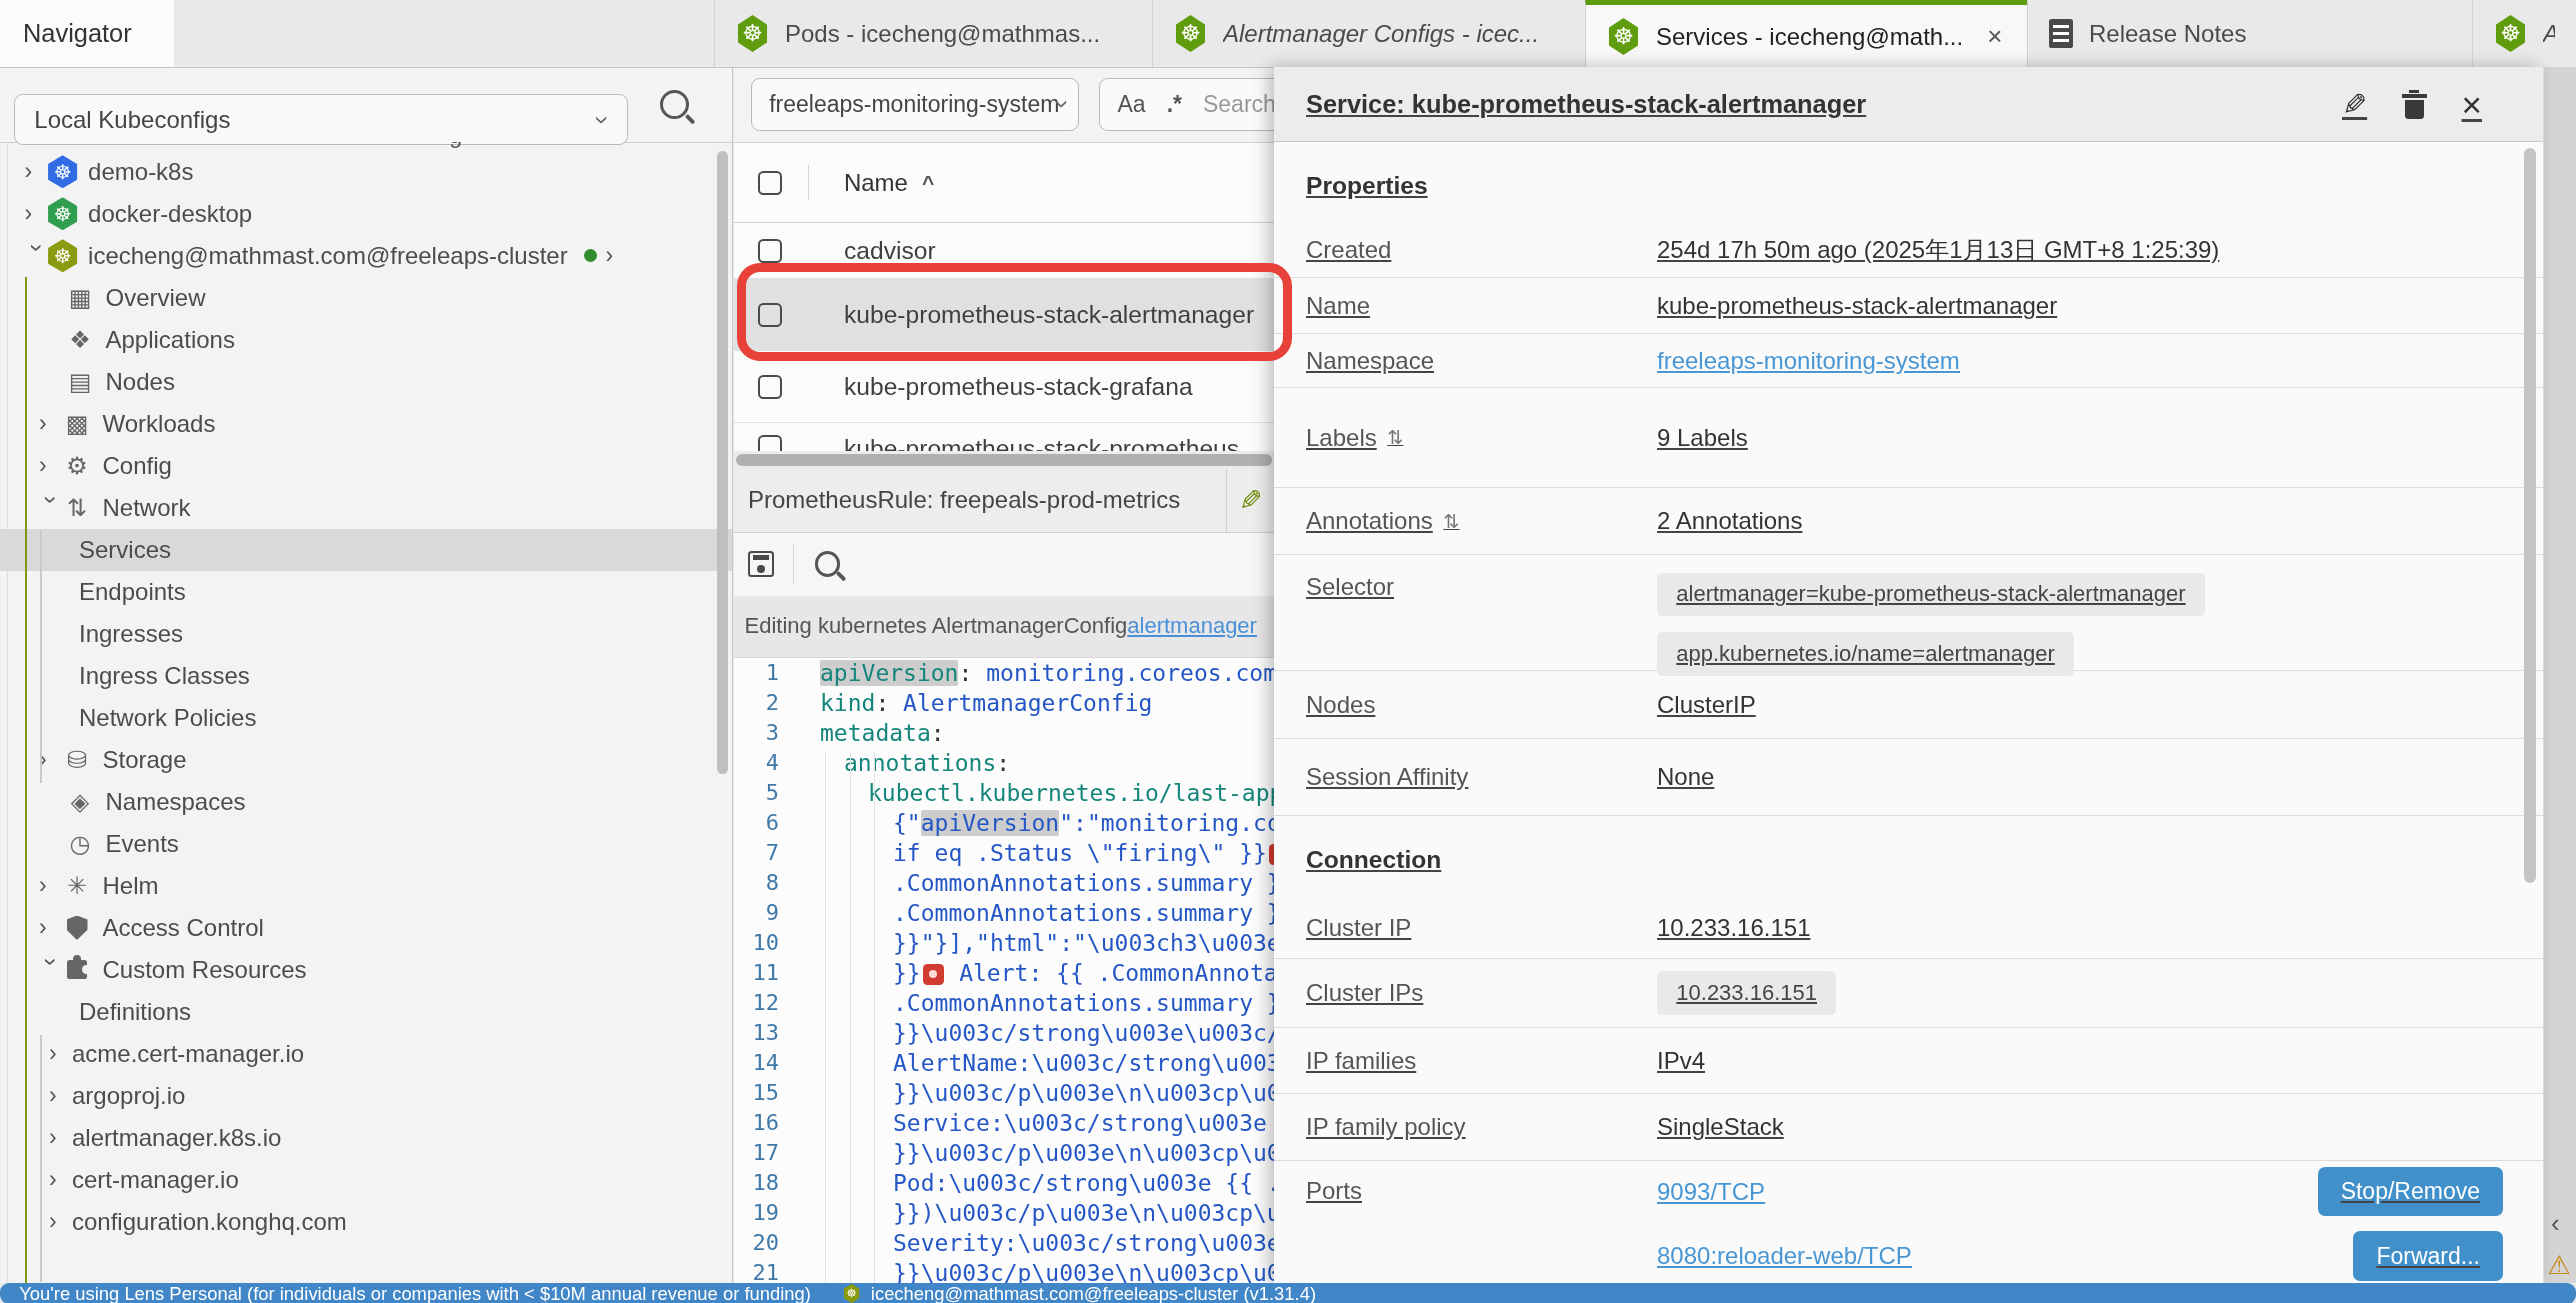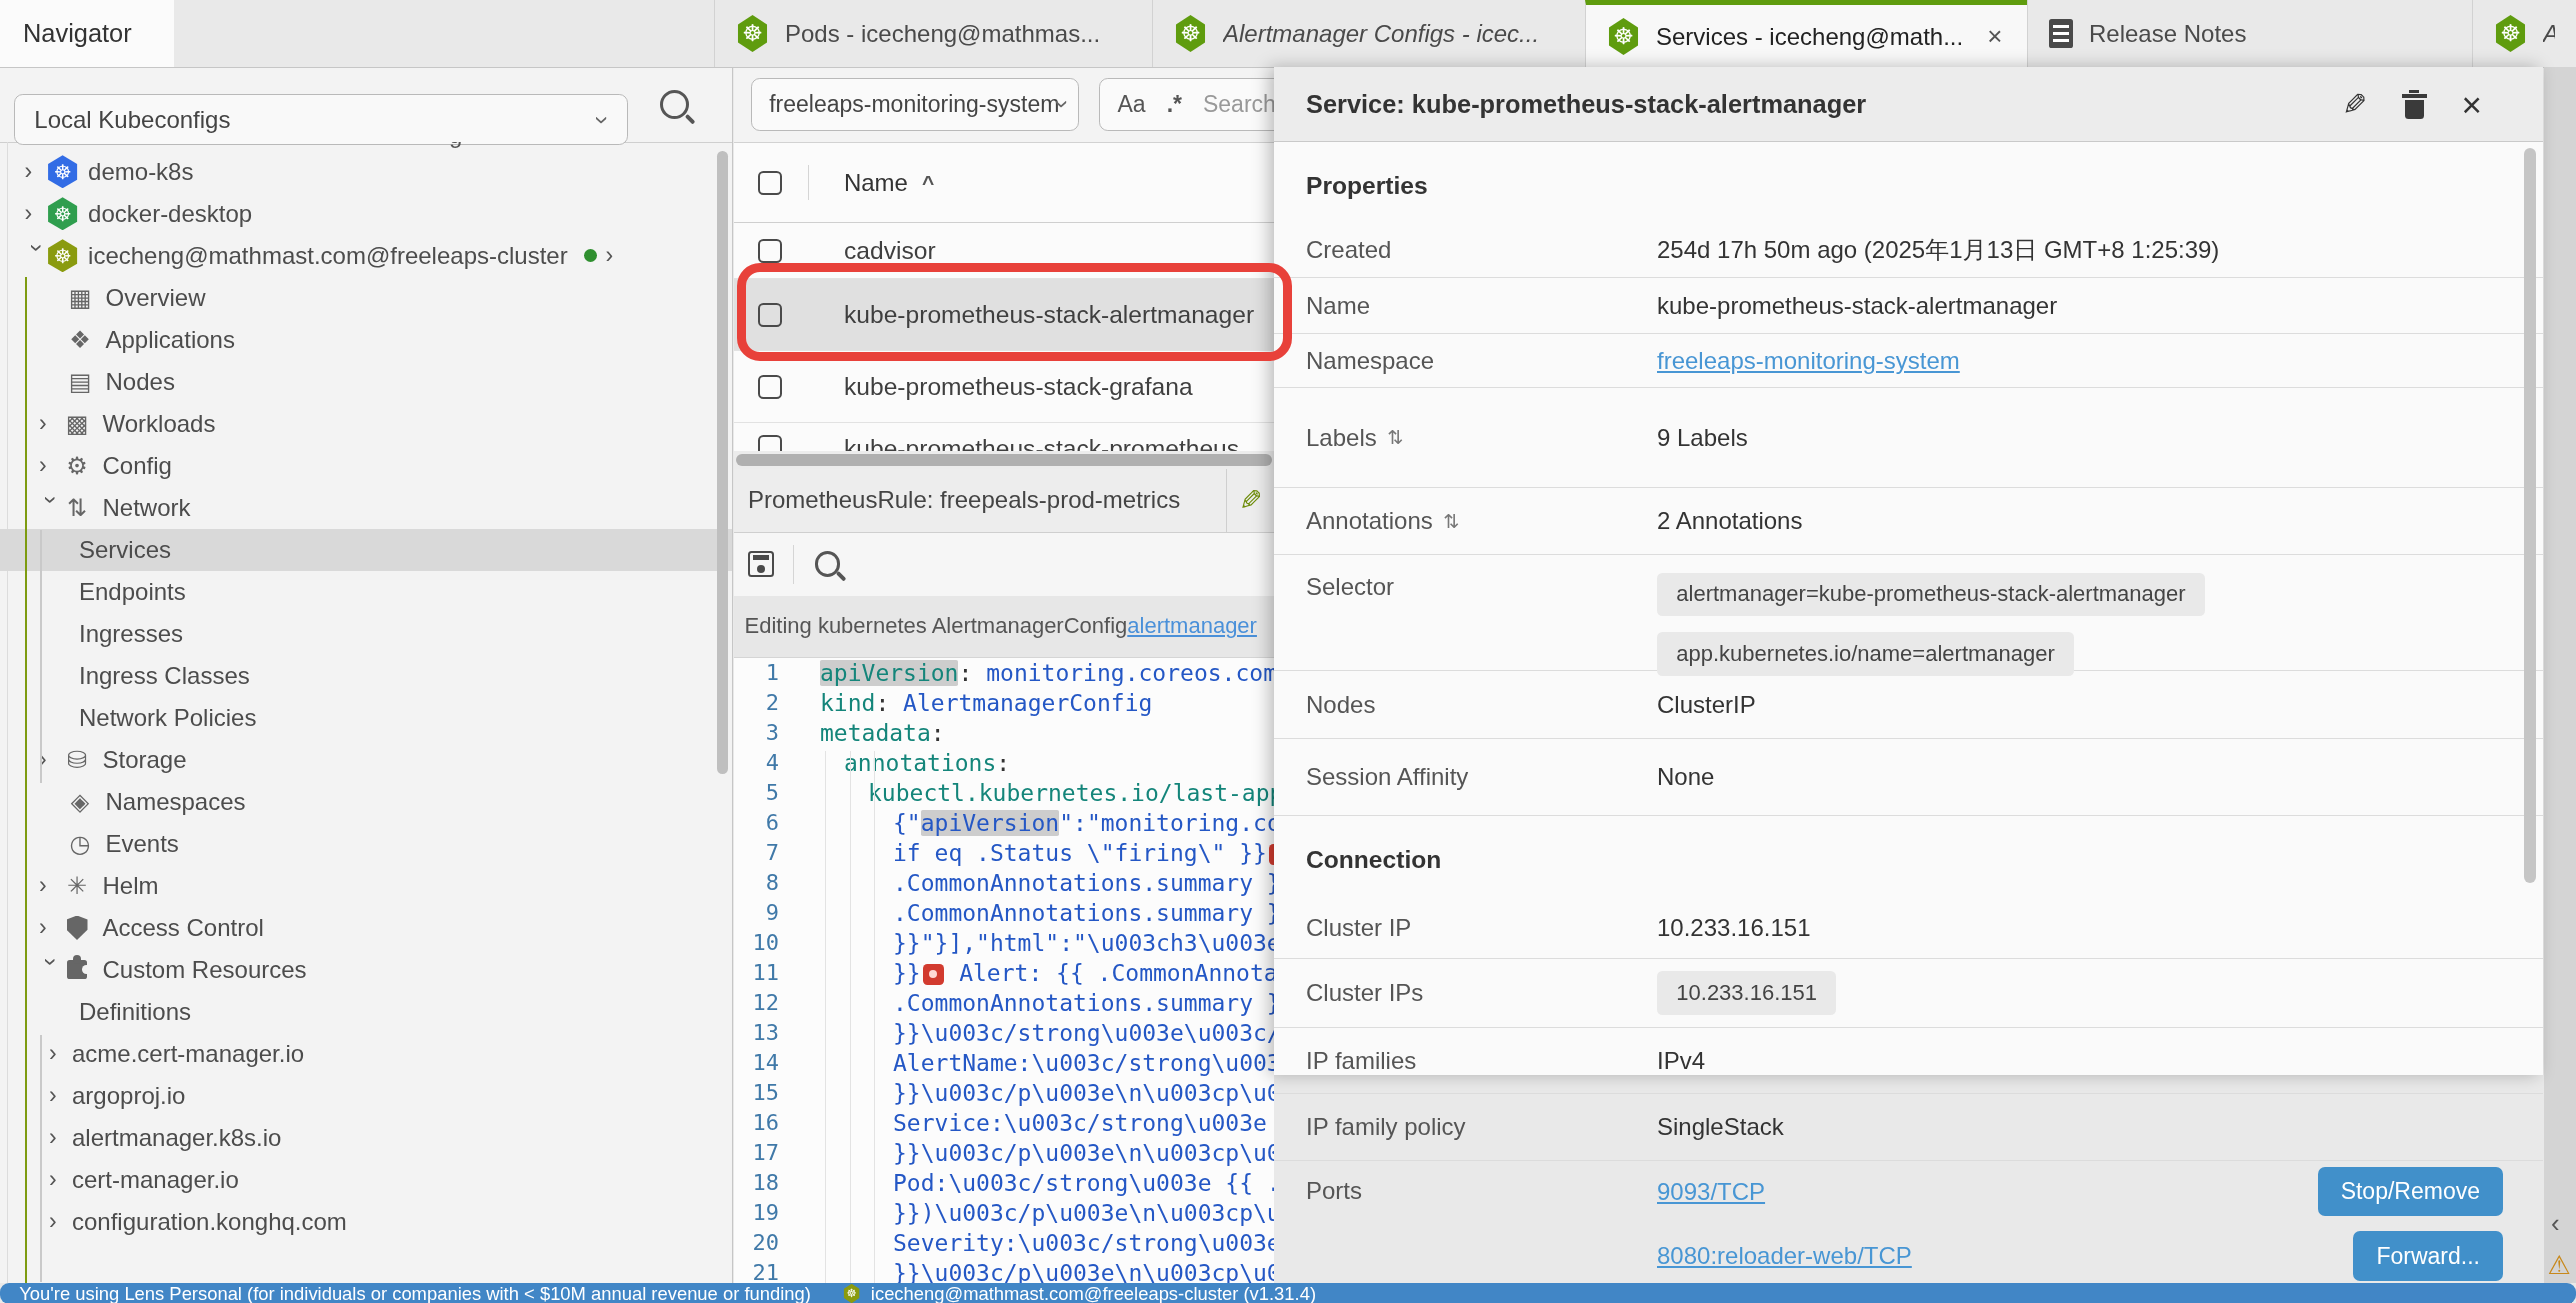--- a/index.html
+++ b/index.html
@@ -112,22 +112,22 @@
   .tok-val{color:#2457c5;}
   .tok-punct{color:#333;}
   .hl{background:#cdcdcd;border-radius:1.8px;}
   .emoji{display:inline-block;width:21px;height:21px;background:#d23b2f;border-radius:4.4px;margin:0 1.8px;
         position:relative;vertical-align:middle;}
   .emoji::before{content:"";position:absolute;left:6.1px;top:6.1px;width:8.8px;height:8.8px;border-radius:50%;background:#ffd9d4;}
   
   #red-box{position:absolute;left:737px;top:263px;width:555px;height:98px;border:9.7px solid #e8413a;
         border-radius:23px;z-index:50;pointer-events:none;box-sizing:border-box;}
   
-  #panel{position:absolute;left:1274px;top:67px;width:1269px;height:1008px;background:#fafafa;
-        box-shadow:-5.3px 0 16px rgba(0,0,0,0.25);z-index:20;}
+  #panel{position:absolute;left:1274px;top:67px;width:1269px;height:1216px;background:#fafafa;
+        box-shadow:-5.3px 0 16px rgba(0,0,0,0.25);z-index:20;text-decoration:underline;}
   #panel-header{height:74px;background:#ececec;border-bottom:1.8px solid #c9c9c9;display:flex;align-items:center;}
   #panel-header .ttl{margin-left:32px;font-size:25.4px;font-weight:bold;color:#333;}
   #panel-header .acts{margin-left:auto;margin-right:61px;display:flex;align-items:center;gap:35px;}
   #panel-header .pencil{color:#333;font-size:30px;}
   .trash{width:24.6px;height:30px;position:relative;}
   .trash::before{content:"";position:absolute;left:0;right:0;top:5.3px;height:3.5px;background:#3a3a3a;}
   .trash::after{content:"";position:absolute;left:2.6px;right:2.6px;top:10.5px;bottom:0;background:#3a3a3a;
         border-radius:0 0 3.5px 3.5px;}
   .trash .lid{position:absolute;left:7px;top:0.9px;width:10.5px;height:3.5px;background:#3a3a3a;}
   #panel-header .x{font-size:35px;color:#333;line-height:1;}

